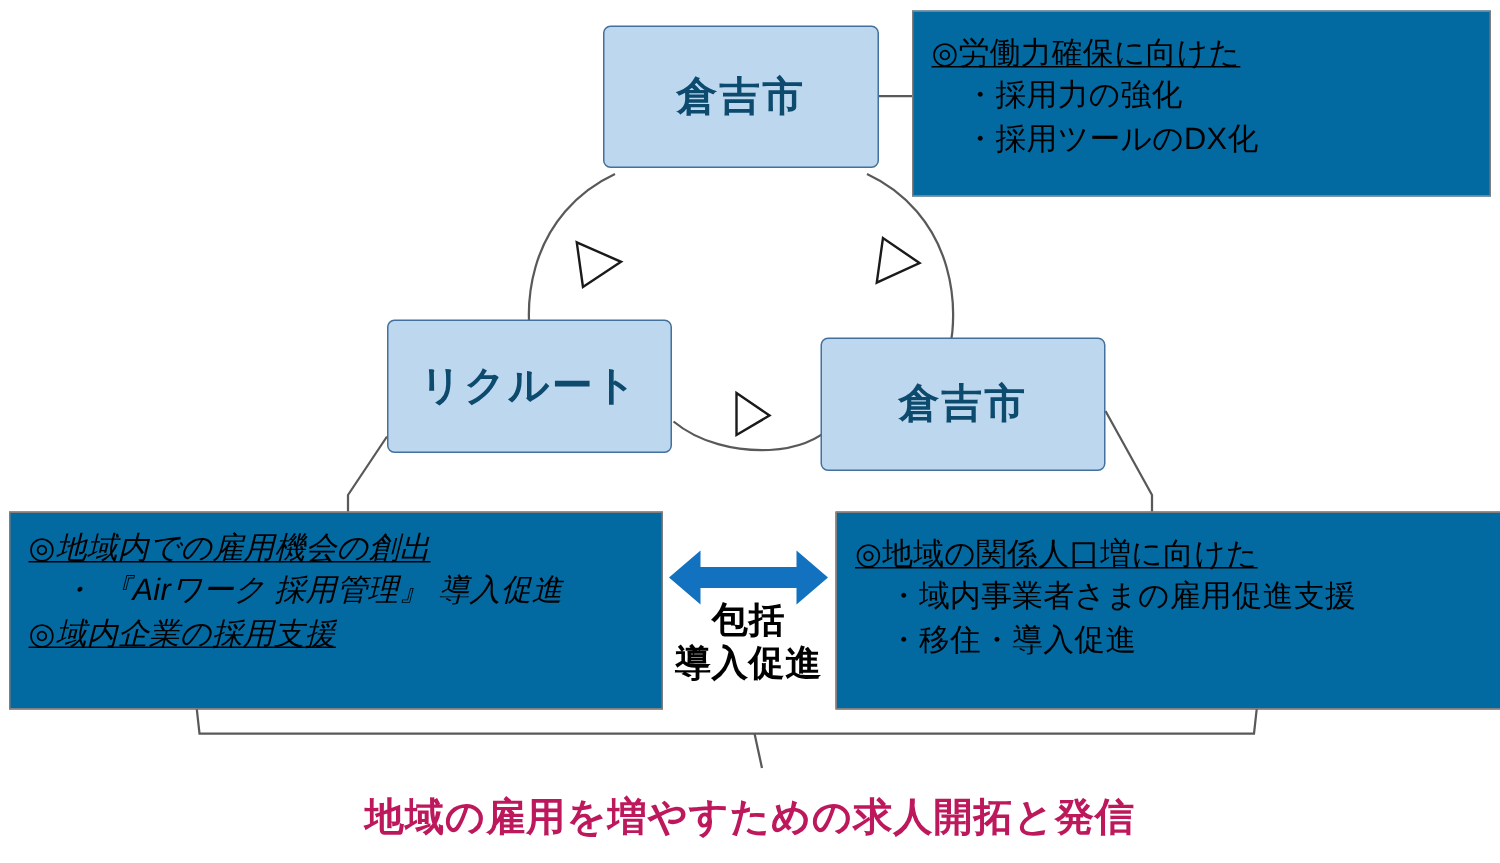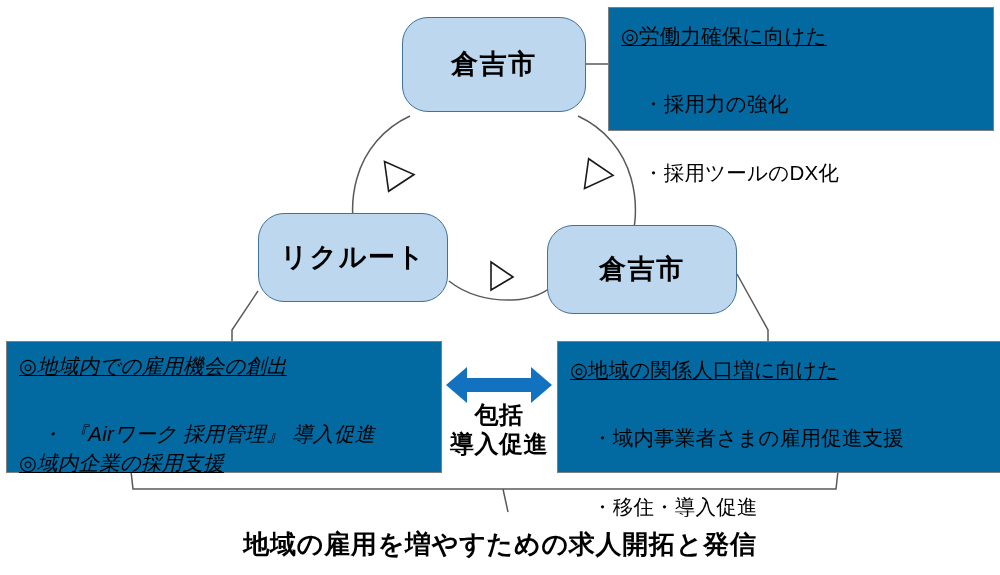--- a/index.html
+++ b/index.html
@@ -26,26 +26,26 @@
     height: 575px;
     pointer-events: none;
   }
 
   
   .node {
     position: absolute;
     box-sizing: border-box;
     background: #bdd7ee;
     border: 1.6px solid #41719c;
-    border-radius: 26px;
+    border-radius: 5px;
     display: flex;
     flex-direction: column;
     align-items: center;
     justify-content: center;
-    color: #000000;
+    color: #0c4a6e;
     font-weight: bold;
     line-height: 1.18;
     letter-spacing: 0.06em;
     text-align: center;
   }
   .node .line { display: block; white-space: nowrap; }
 
   #node-businesses { left: 402px; top: 17px;  width: 184px; height: 95px;  font-size: 27px; }
   #node-recruit    { left: 258px; top: 213px; width: 190px; height: 89px;  font-size: 27px; }
   #node-city       { left: 547px; top: 225px; width: 190px; height: 89px;  font-size: 27px; }
@@ -68,48 +68,48 @@
   #detail-bottom-right { left: 557px; top: 341px; width: 496px; height: 132px; padding-top: 14px; }
 
   .hline {
     text-decoration: underline;
     text-underline-offset: 2px;
     text-decoration-thickness: 1.4px;
     white-space: nowrap;
     display: inline-block;
   }
   .plain { white-space: nowrap; display: block; }
-  .indent1 { padding-left: 22px; margin-top: 40px; }
+  .indent1 { padding-left: 22px; }
   .indent2 { padding-left: 42px; }
 
   
   #agreement-label {
     position: absolute;
     left: 441px;
     top: 400px;
     width: 116px;
     text-align: center;
     font-size: 24px;
     font-weight: bold;
     line-height: 1.22;
     color: #000000;
     letter-spacing: 0.02em;
   }
-  #agreement-label .line { display: block; white-space: nowrap; }
+  #agreement-label .line { display: block; white-space: nowrap; font-family: Liberation Serif, serif; }
 
   
   #bottom-caption {
     position: absolute;
     left: 0;
     top: 527px;
     width: 1000px;
     text-align: center;
     font-size: 26px;
     font-weight: bold;
-    color: #000000;
+    color: #be185d;
     letter-spacing: 0.03em;
     white-space: nowrap;
   }
 </style>
 </head>
 <body>
 
 <div id="stage">
 
   <svg id="svg-layer" viewBox="0 0 1000 575">

